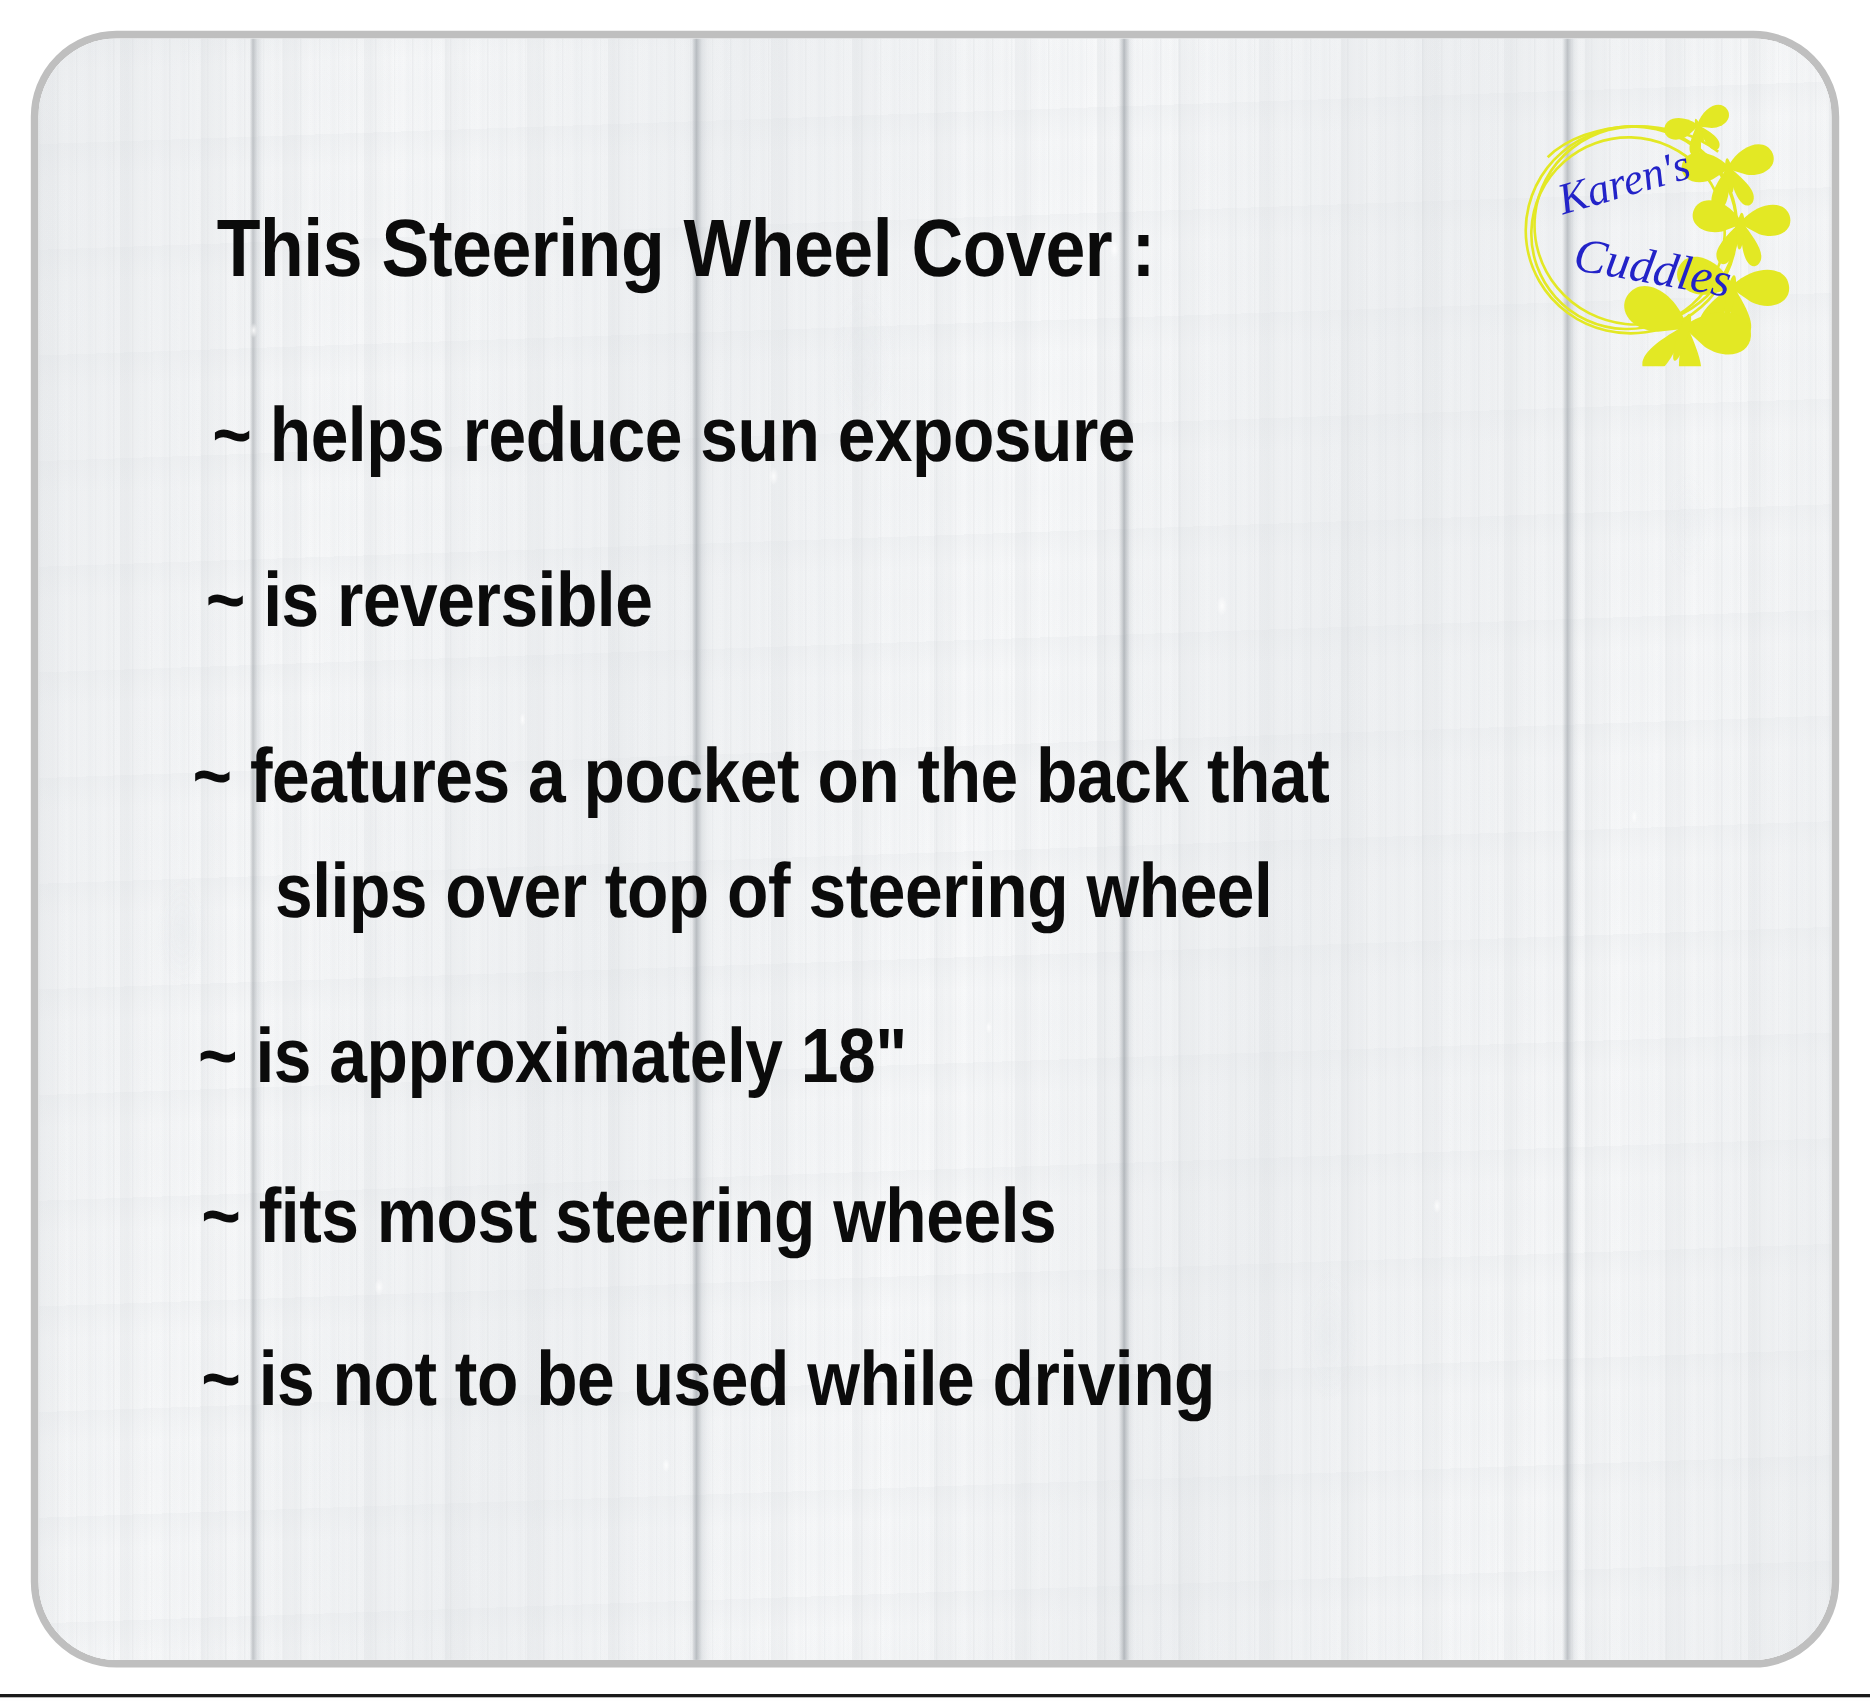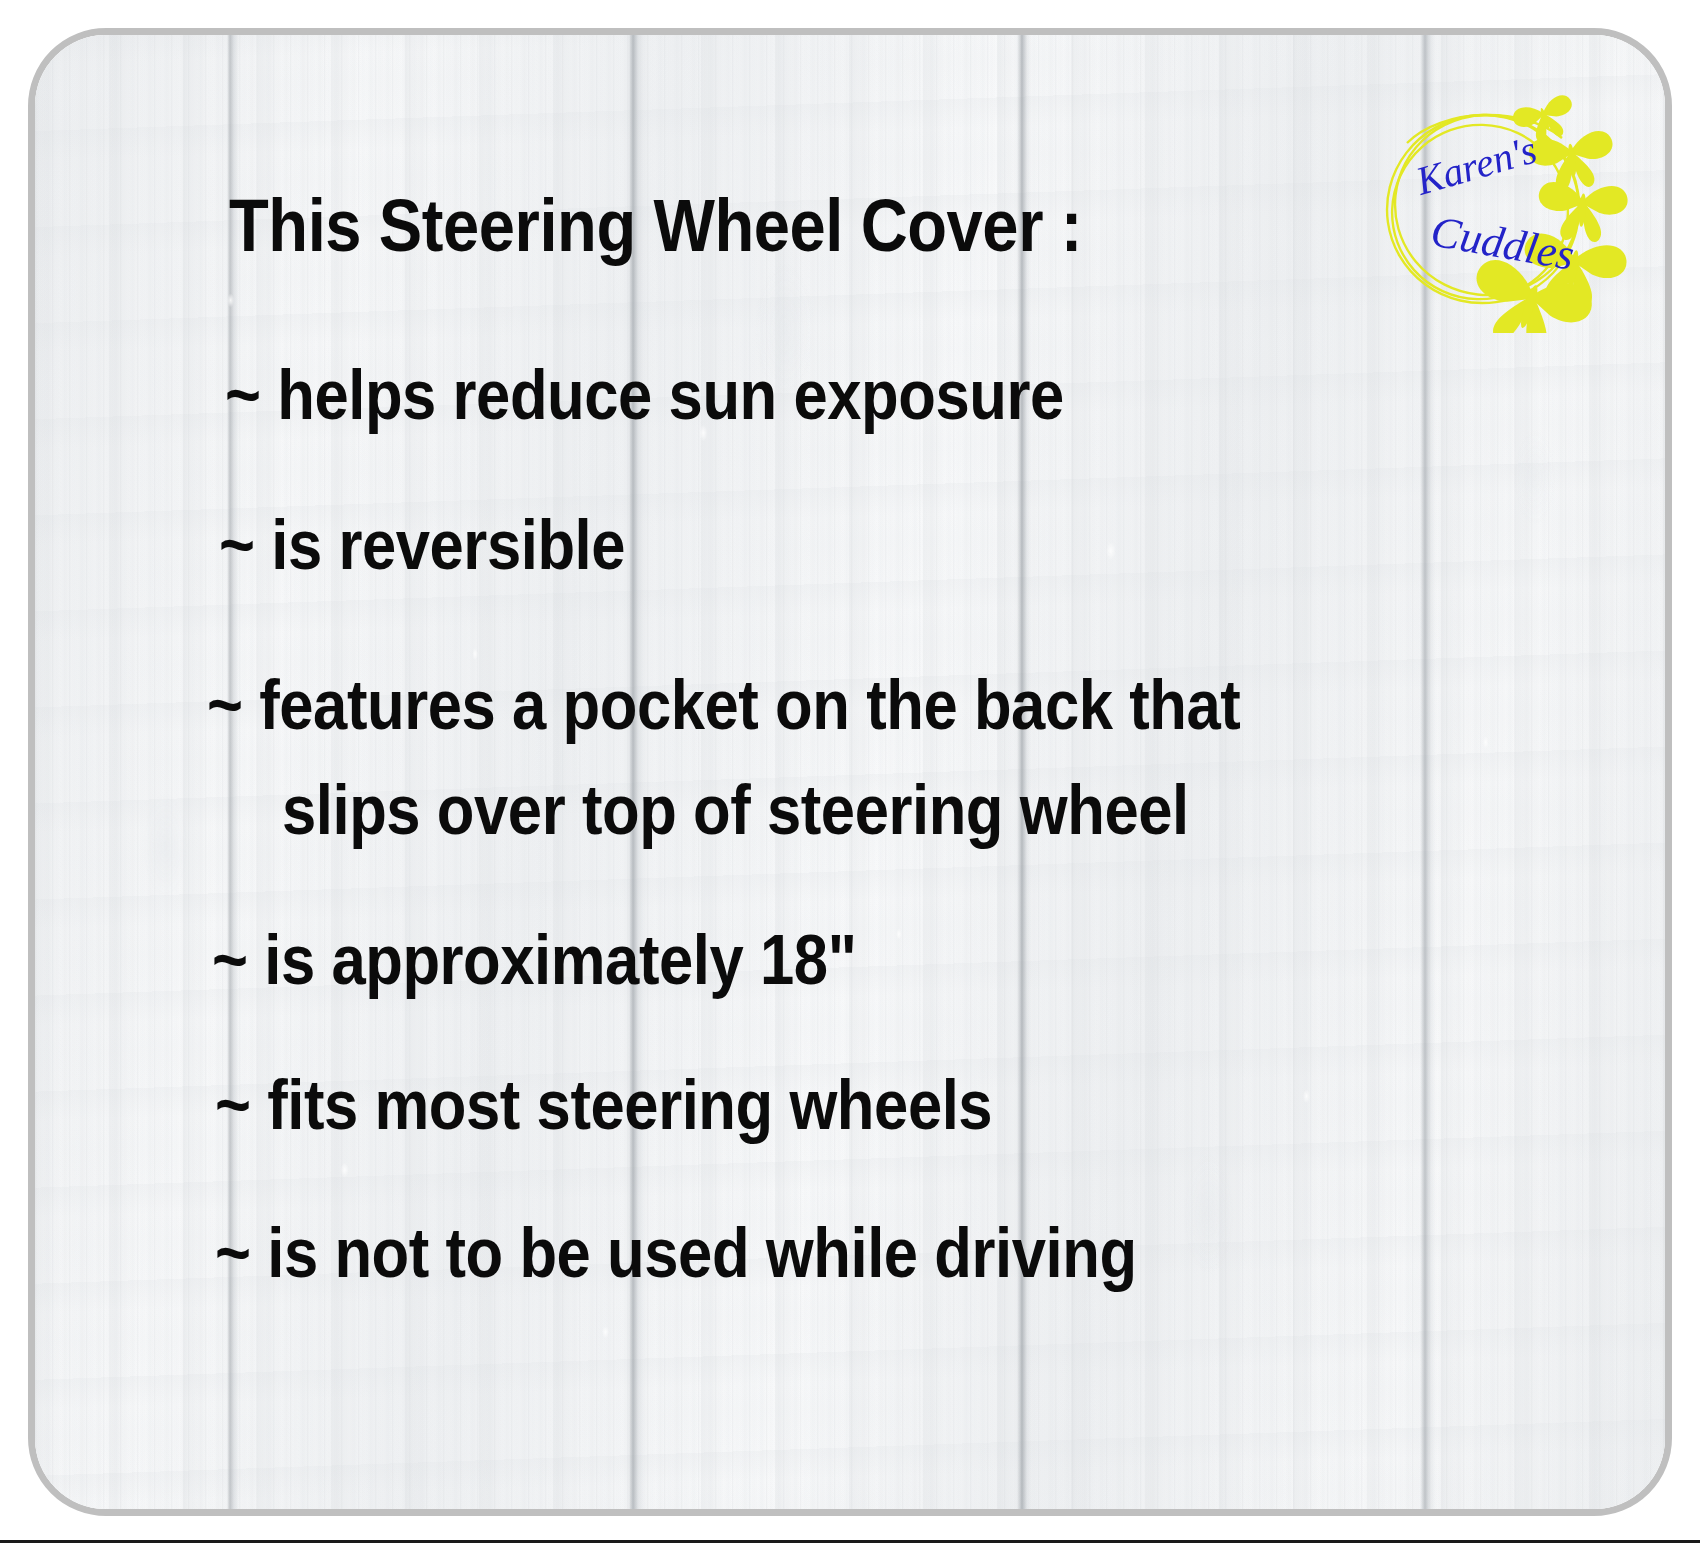--- a/index.html
+++ b/index.html
@@ -114,21 +114,20 @@
       radial-gradient(ellipse 28px 64px at 92% 30%, rgba(224,228,232,0.30), rgba(255,255,255,0) 75%);
   }
 
   
   #text-block {
     position: absolute;
     left: 0;
     top: 0;
     width: 100%;
     height: 100%;
-    margin-left: 32px;
   }
 
   .line {
     position: absolute;
     color: #0b0b0b;
     font-family: "Liberation Sans Narrow", "Liberation Sans", sans-serif;
     font-weight: bold;
     white-space: nowrap;
     letter-spacing: -0.5px;
     transform: scaleX(0.88);

